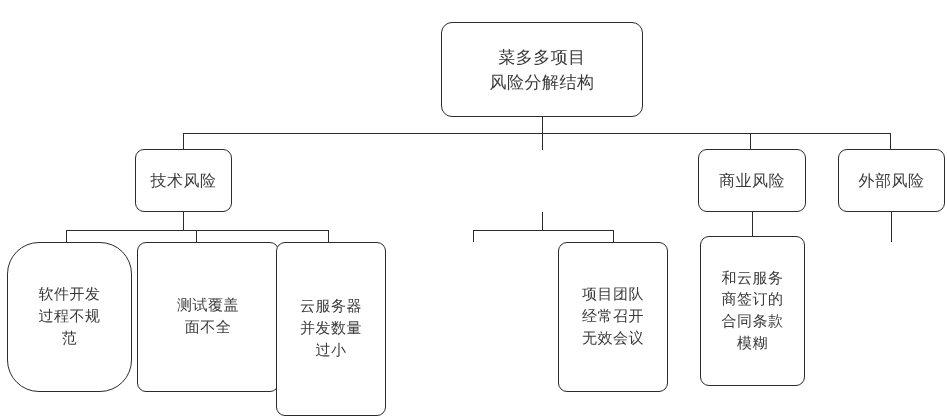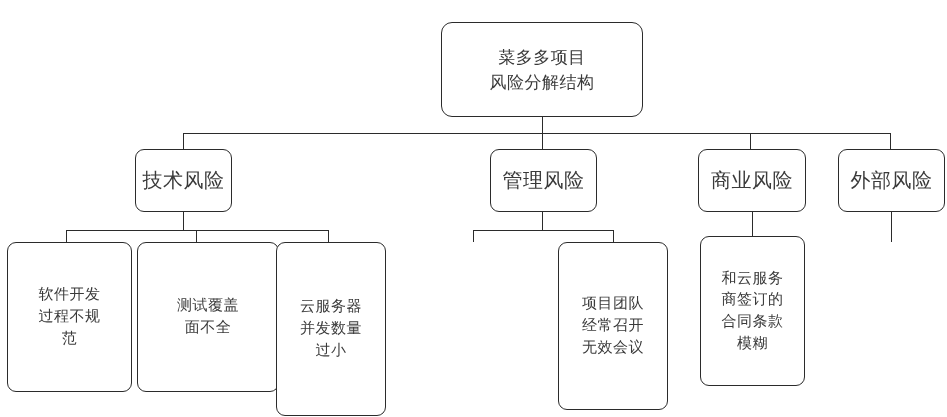--- a/index.html
+++ b/index.html
@@ -32,21 +32,21 @@
     line-height: 1.45;
     letter-spacing: 0.5px;
     white-space: pre-line;
     padding: 2px 4px;
   }
   .node.root {
     font-size: 17px;
     border-radius: 11px;
   }
   .node.level2 {
-    font-size: 20px;
+    font-size: 16px;
   }
   .node.leaf {
     font-size: 15px;
   }
   .conn {
     position: absolute;
     background: #2b2b2b;
   }
   .conn.h { height: 1px; }
   .conn.v { width: 1px; }
@@ -62,49 +62,48 @@
   <div class="conn v" style="left:542px; top:117px; height:16px;"></div>
 
   <div class="conn h" style="left:183px; top:133px; width:707px;"></div>
 
   <div class="conn v" style="left:183px; top:133px; height:17px;"></div>
   <div class="conn v" style="left:542px; top:133px; height:17px;"></div>
   <div class="conn v" style="left:750px; top:133px; height:17px;"></div>
   <div class="conn v" style="left:890px; top:133px; height:17px;"></div>
 
   <div class="node level2" style="left:135px; top:149px; width:97px; height:63px;">技术风险</div>
-  <div class="node level2" style="left:490px; top:149px; width:107px; height:63px;">管理风险</div>
   <div class="node level2" style="left:838px; top:149px; width:107px; height:63px;">外部风险</div>
   <div class="node level2" style="left:698px; top:149px; width:108px; height:63px;">商业风险</div>
 
   <div class="conn v" style="left:183px; top:212px; height:18px;"></div>
   <div class="conn h" style="left:66px; top:230px; width:262px;"></div>
   <div class="conn v" style="left:66px; top:230px; height:12px;"></div>
   <div class="conn v" style="left:196px; top:230px; height:12px;"></div>
   <div class="conn v" style="left:328px; top:230px; height:12px;"></div>
 
   <div class="conn v" style="left:542px; top:212px; height:18px;"></div>
   <div class="conn h" style="left:473px; top:230px; width:140px;"></div>
   <div class="conn v" style="left:473px; top:230px; height:12px;"></div>
   <div class="conn v" style="left:613px; top:230px; height:12px;"></div>
 
   <div class="conn v" style="left:752px; top:212px; height:30px;"></div>
 
   <div class="conn v" style="left:891px; top:212px; height:30px;"></div>
 
-  <div class="node leaf" style="left:7px; top:242px; width:125px; height:150px;">软件开发
+  <div class="node leaf" style="left:7px; top:242px; width:125px; height:150px;border-radius:32px;">软件开发
 过程不规
 范</div>
   <div class="node leaf" style="left:137px; top:242px; width:142px; height:150px;">测试覆盖
 面不全</div>
   <div class="node leaf" style="left:276px; top:242px; width:110px; height:174px;">云服务器
 并发数量
 过小</div>
 
-  <div class="node leaf" style="left:558px; top:242px; width:110px; height:168px;">项目团队
+  <div class="node leaf" style="left:558px; top:242px; width:110px; height:150px;">项目团队
 经常召开
 无效会议</div>
 
   <div class="node leaf" style="left:700px; top:236px; width:105px; height:150px;">和云服务
 商签订的
 合同条款
 模糊</div>
 
 
 </div>

